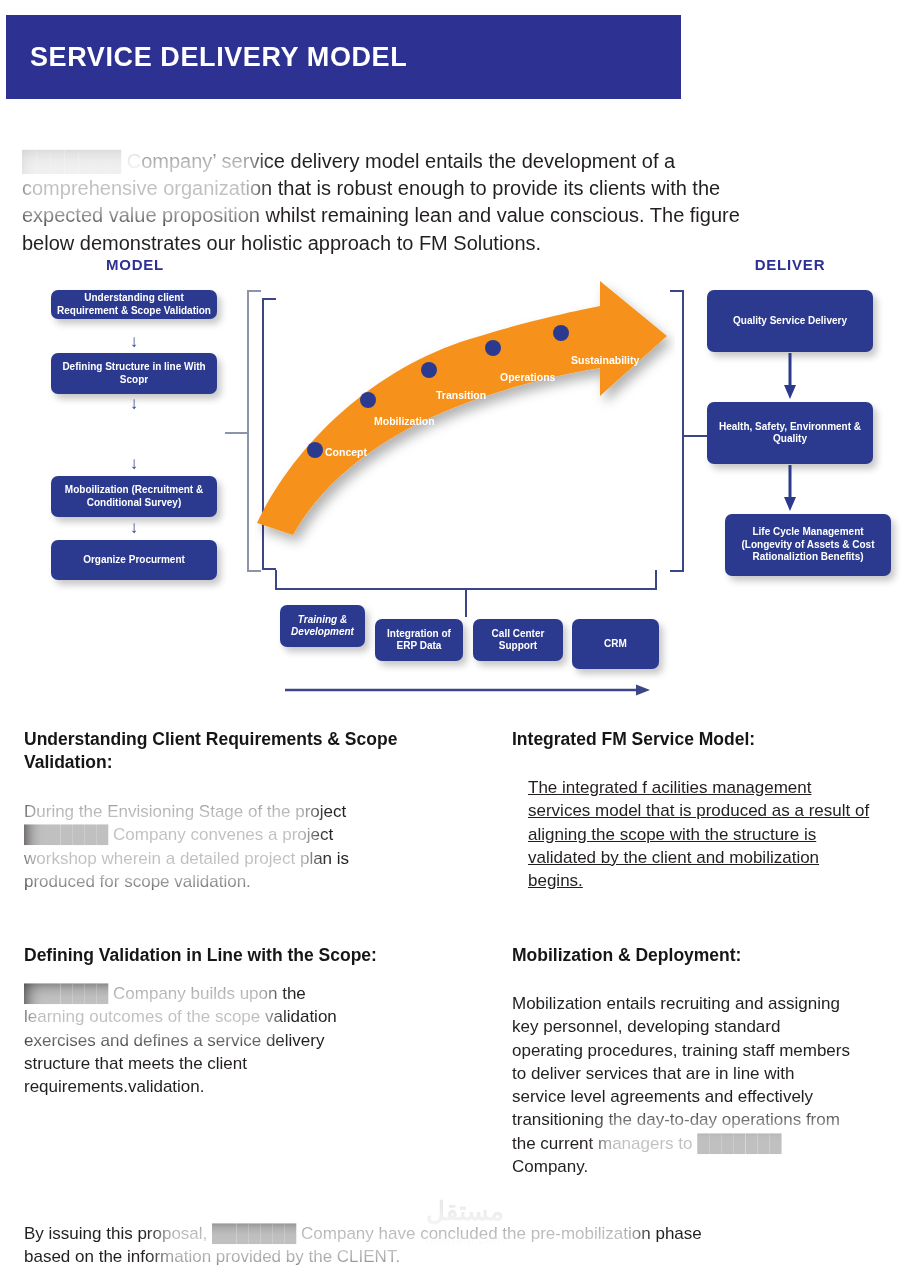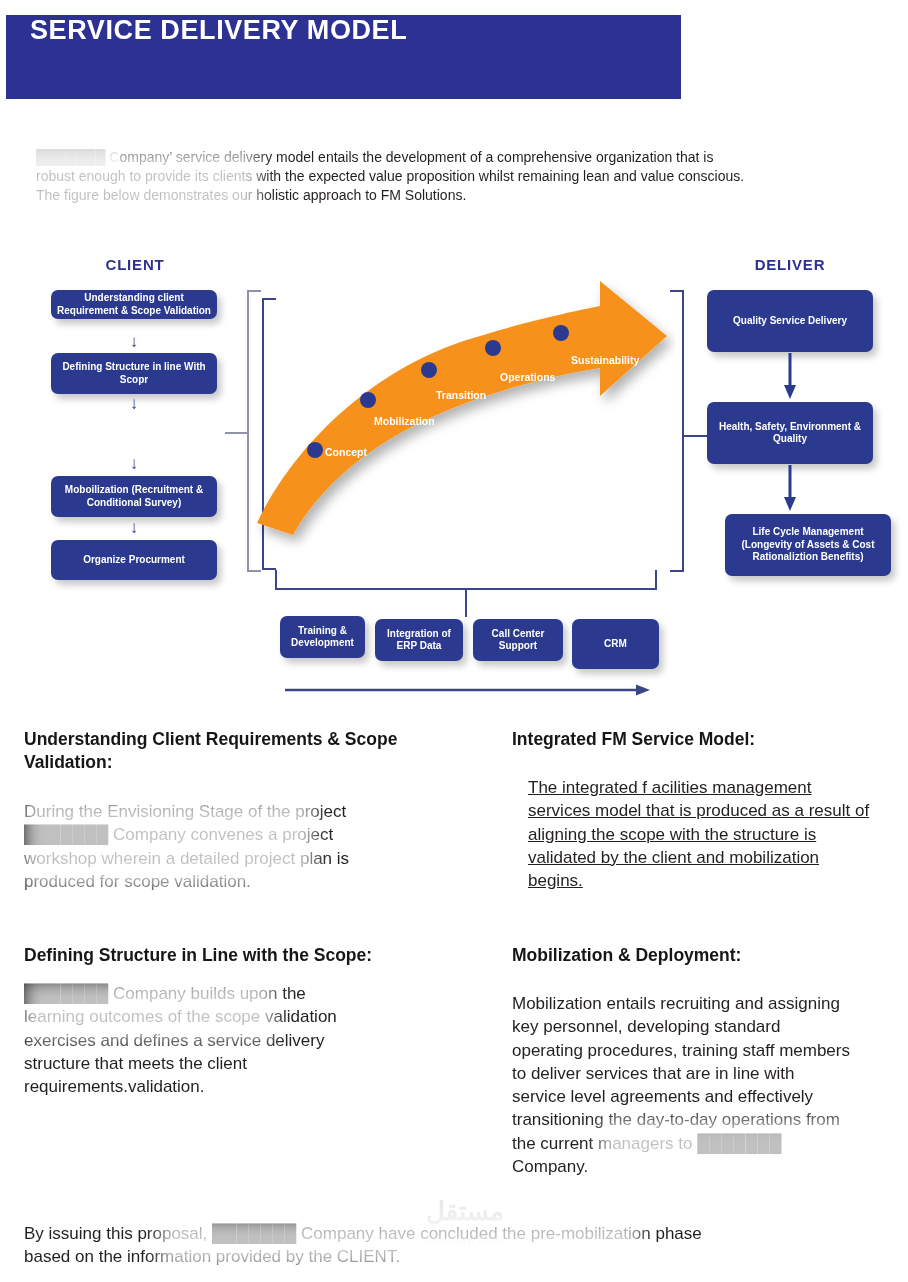--- a/index.html
+++ b/index.html
@@ -20,39 +20,39 @@
 
   
   #header-banner {
     position: absolute;
     left: 6px;
     top: 15px;
     width: 675px;
     height: 84px;
     background: #2d3191;
     display: flex;
+    align-items: center;
   }
   #header-title {
     color: #ffffff;
     font-size: 27px;
     font-weight: bold;
     letter-spacing: 0.6px;
     margin-left: 24px;
   }
 
   
   #intro-paragraph {
     position: absolute;
     left: 22px;
     top: 148px;
     width: 720px;
-    font-size: 14px;
+    font-size: 20px;
     line-height: 1.36;
     color: #231f20;
-    margin-left: 14px;
   }
   .redacted {
     color: #c9c9c9;
   }
 
   
   #diagram {
     position: absolute;
     left: 0;
     top: 248px;
@@ -94,21 +94,21 @@
   #box-integrated    { left: 51px; top: 164px; width: 166px; height: 41px; }
   #box-mobilization  { left: 51px; top: 228px; width: 166px; height: 41px; }
   #box-organize      { left: 51px; top: 292px; width: 166px; height: 40px; }
 
   
   #box-quality   { left: 707px; top: 42px;  width: 166px; height: 62px; }
   #box-hse       { left: 707px; top: 154px; width: 166px; height: 62px; }
   #box-lifecycle { left: 725px; top: 266px; width: 166px; height: 62px; }
 
   
-  #box-training   { left: 280px; top: 368px; width: 85px;  height: 42px; }
+  #box-training   { left: 280px; top: 357px; width: 85px;  height: 42px; font-style: italic; }
   #box-erp        { left: 375px; top: 371px; width: 88px;  height: 42px; }
   #box-callcenter { left: 473px; top: 371px; width: 90px;  height: 42px; }
   #box-crm        { left: 572px; top: 371px; width: 87px;  height: 50px; }
 
   
   .mini-arrow {
     position: absolute;
     left: 128px;
     width: 12px;
     height: 20px;
@@ -268,21 +268,21 @@
 <body>
 
 <div id="header-banner">
   <div id="header-title">SERVICE DELIVERY MODEL</div>
 </div>
 
 <div id="intro-paragraph"><span class="redacted">███████ C</span><span>ompany’ service delivery model entails the development of a comprehensive organization that is robust enough to provide its clients with the expected value proposition whilst remaining lean and value conscious. The figure below demonstrates our holistic approach to FM Solutions.</span></div>
 
 <div id="diagram">
 
-  <div class="col-heading" id="input-heading">CLIENT</div>
+  <div class="col-heading" id="input-heading">MODEL</div>
   <div class="col-heading" id="deliver-heading">DELIVER</div>
 
   <div class="node-box" id="box-understanding">Understanding client Requirement &amp; Scope Validation</div>
   <div class="mini-arrow" id="mini-arrow-1">↓</div>
   <div class="node-box" id="box-defining">Defining Structure in line With Scopr</div>
   <div class="mini-arrow" id="mini-arrow-2">↓</div>
   <div class="mini-arrow" id="mini-arrow-3">↓</div>
   <div class="node-box" id="box-mobilization">Moboilization (Recruitment &amp; Conditional Survey)</div>
   <div class="mini-arrow" id="mini-arrow-4">↓</div>
   <div class="node-box" id="box-organize">Organize Procurment</div>
@@ -340,21 +340,21 @@
     <polygon points="351,0.5 365,6 351,11.5" fill="#3c4687"></polygon>
   </svg>
 </div>
 
 <div class="sec-heading" id="h-understanding">Understanding Client Requirements &amp; Scope Validation:</div>
 <div class="sec-body" id="b-understanding">During the Envisioning Stage of the project ███████ Company convenes a project workshop wherein a detailed project plan is produced for scope validation.</div>
 
 <div class="sec-heading" id="h-integrated">Integrated FM Service Model:</div>
 <div class="sec-body" id="b-integrated">The integrated f acilities management services model that is produced as a result of aligning the scope with the structure is validated by the client and mobilization begins.</div>
 
-<div class="sec-heading" id="h-defining">Defining Structure in Line with the Scope:</div>
+<div class="sec-heading" id="h-defining">Defining Validation in Line with the Scope:</div>
 <div class="sec-body" id="b-defining">███████ Company builds upon the learning outcomes of the scope validation exercises and defines a service delivery structure that meets the client requirements.validation.</div>
 
 <div class="sec-heading" id="h-mobdeploy">Mobilization &amp; Deployment:</div>
 <div class="sec-body" id="b-mobdeploy">Mobilization entails recruiting and assigning key personnel, developing standard operating procedures, training staff members to deliver services that are in line with service level agreements and effectively transitioning the day-to-day operations from the current managers to ███████ Company.</div>
 
 <div id="footer-text">By issuing this proposal, ███████ Company have concluded the pre-mobilization phase based on the information provided by the CLIENT.</div>
 
 <div id="watermark">
   <div id="watermark-arabic">مستقل</div>
   <div id="watermark-domain">mostaql.com</div>

